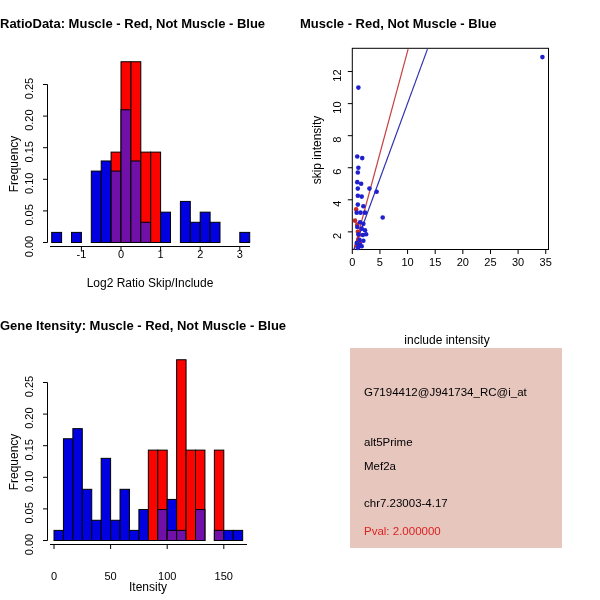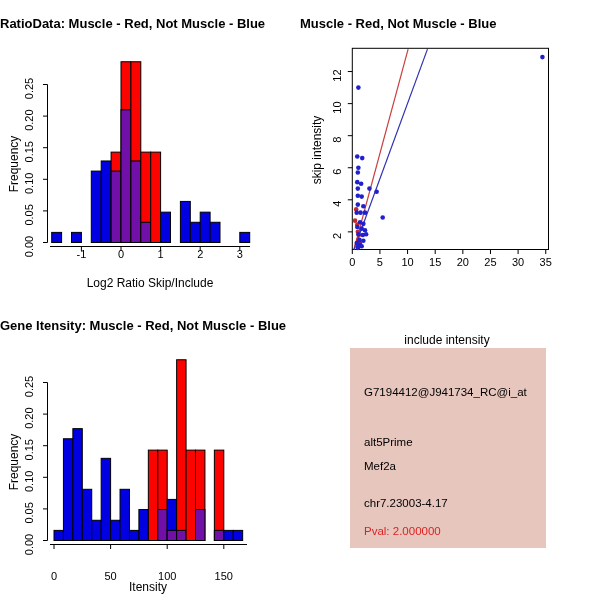--- a/index.html
+++ b/index.html
@@ -3,21 +3,21 @@
 <meta charset="utf-8">
 <style>
   html,body{margin:0;padding:0;background:#888;}
   #stage{position:relative;width:600px;height:600px;background:#ffffff;overflow:hidden;
          font-family:"Liberation Sans","DejaVu Sans",sans-serif;}
   #charts-canvas{position:absolute;left:0;top:0;}
   .panel-title{position:absolute;font-weight:bold;font-size:13px;color:#000;white-space:nowrap;}
   .axis-label{position:absolute;font-size:12px;color:#000;text-align:center;white-space:nowrap;}
   .axis-label-v{position:absolute;font-size:12px;color:#000;white-space:nowrap;
                 transform:rotate(-90deg);transform-origin:center center;}
-  #info-panel{position:absolute;left:350px;top:348px;width:196px;height:200px;}
+  #info-panel{position:absolute;left:350px;top:348px;width:212px;height:200px;}
   .info-line{position:absolute;left:14px;font-size:11.5px;color:#000;white-space:nowrap;}
 </style>
 </head>
 <body>
 
 <div id="stage">
 
   <svg id="charts-canvas" width="600" height="600">
       <rect x="51.7" y="232.388" width="9.9" height="10.112" fill="#0000e0" stroke="#000000" stroke-width="1"></rect>
       <rect x="71.5" y="232.388" width="9.9" height="10.112" fill="#0000e0" stroke="#000000" stroke-width="1"></rect>

